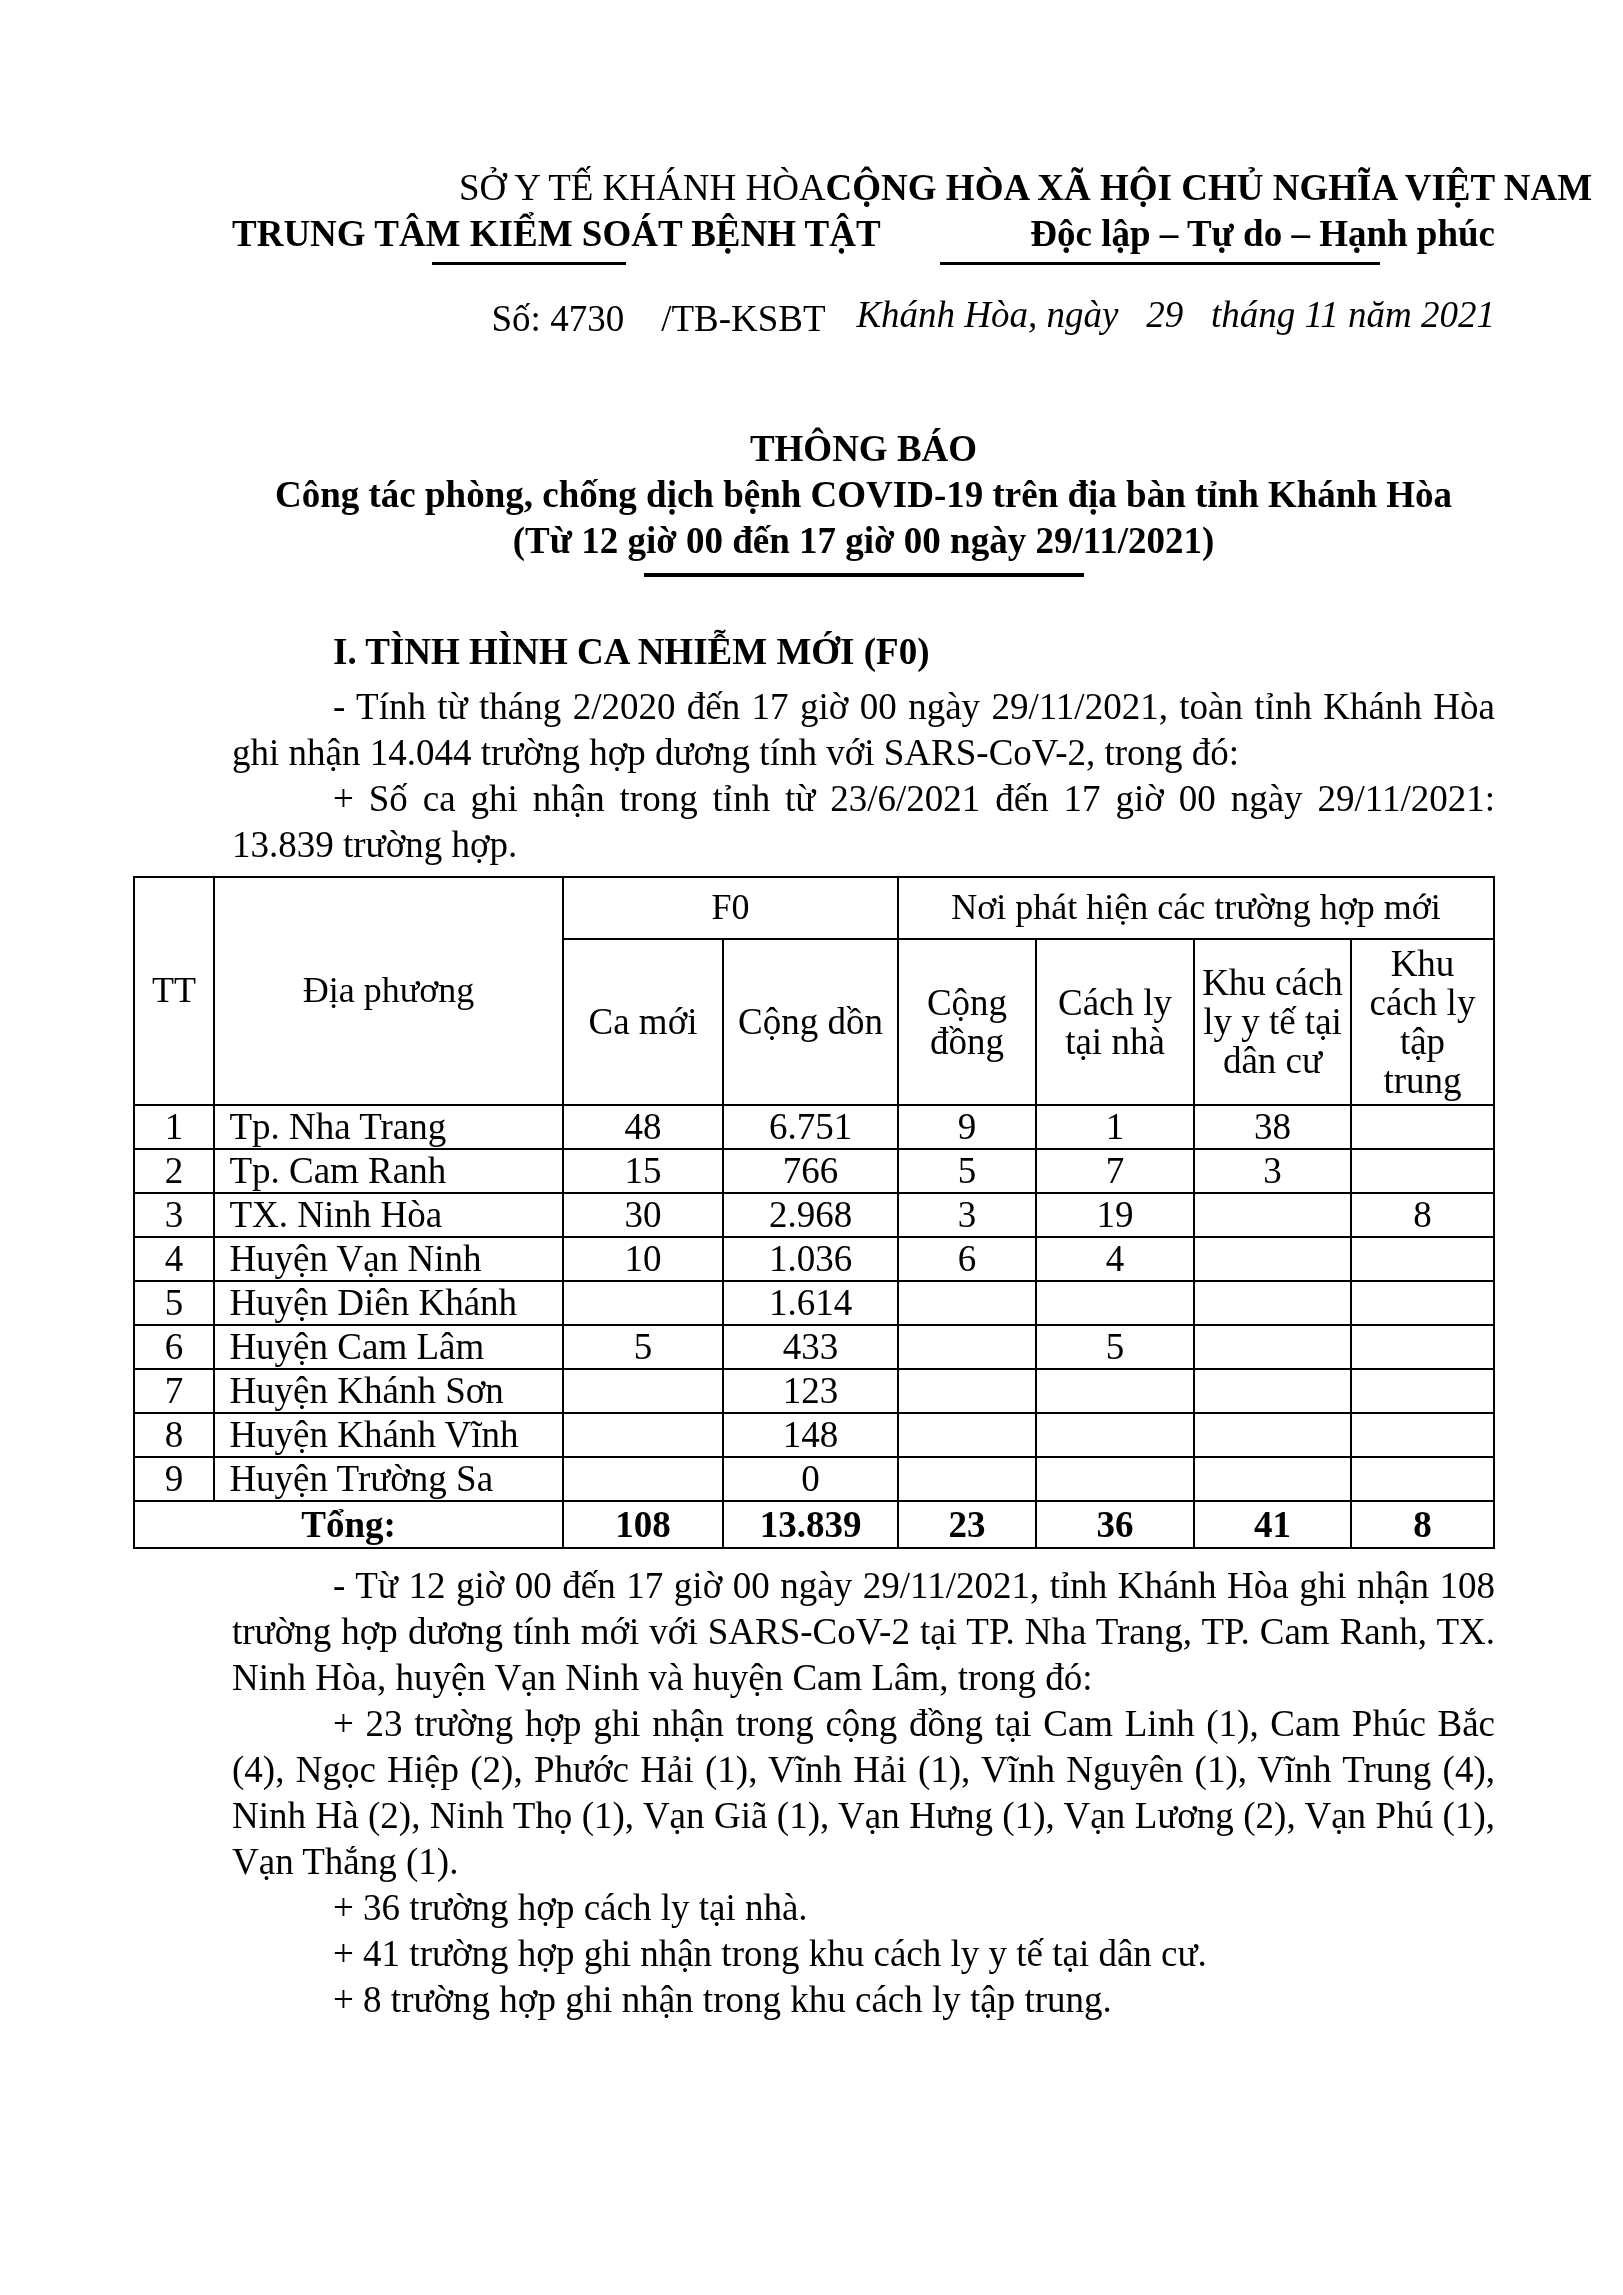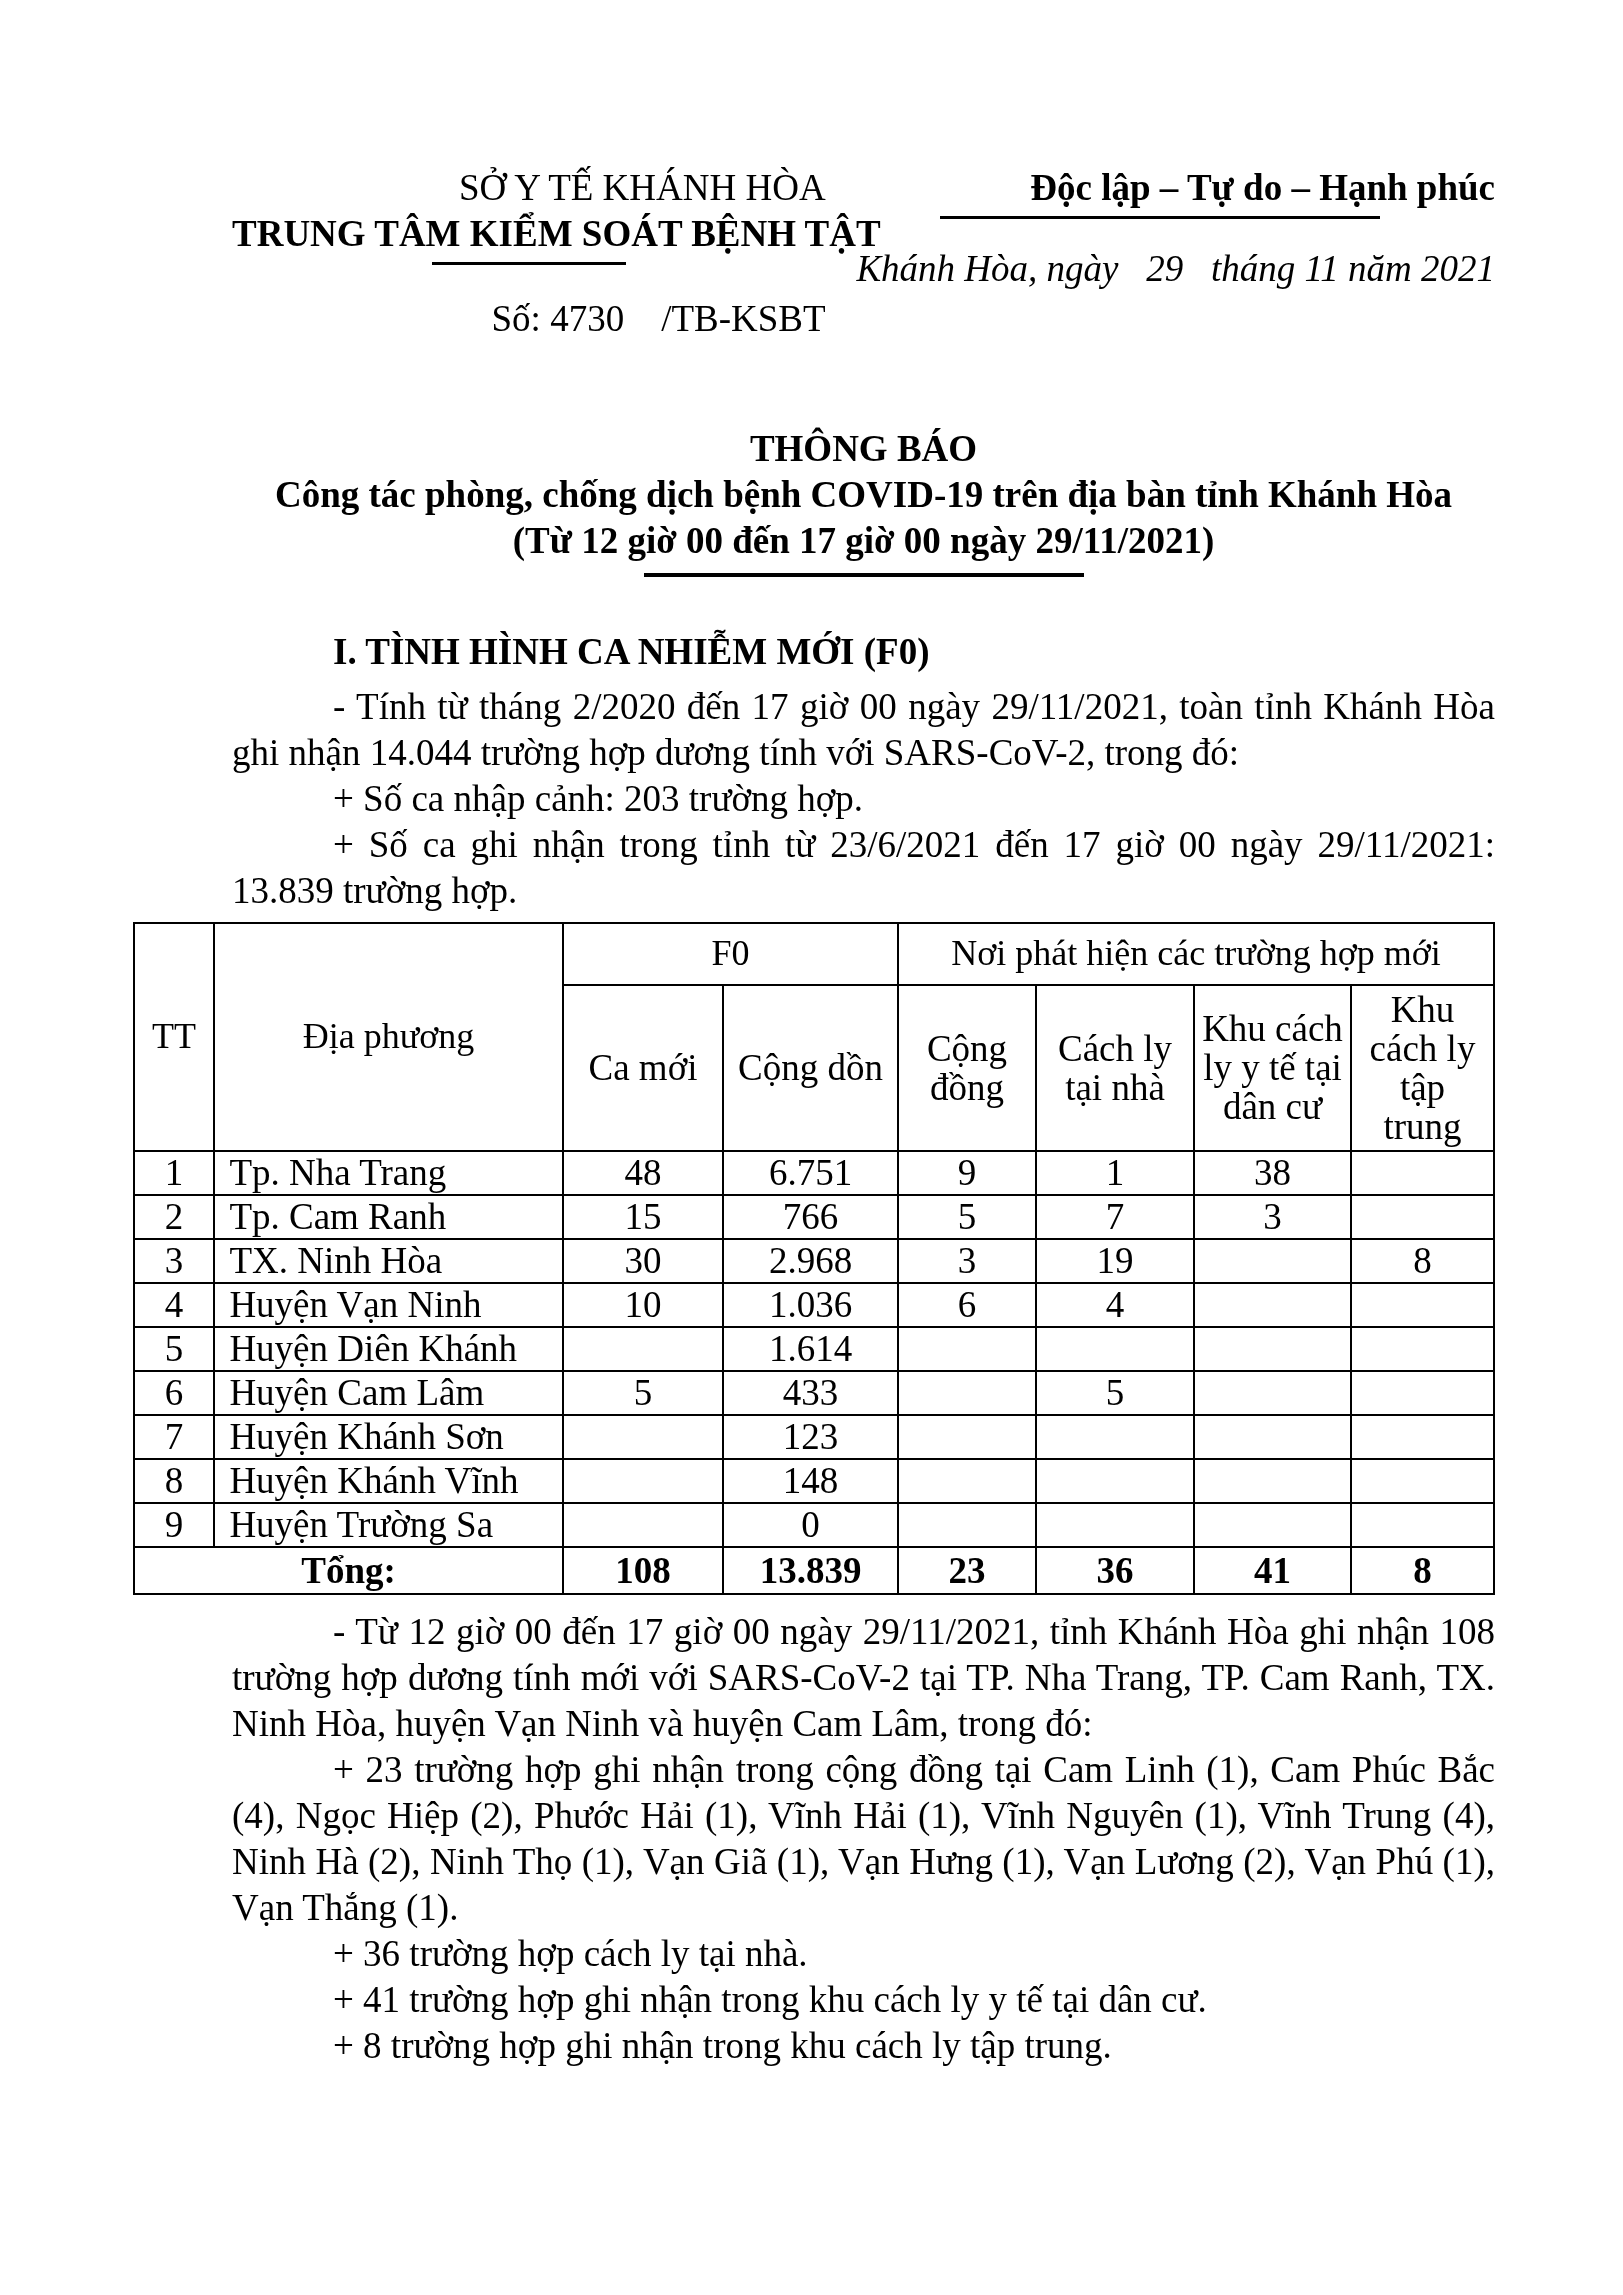--- a/index.html
+++ b/index.html
@@ -61,36 +61,36 @@
 <div class="page">
 
   <div class="header">
     <div class="hcol hcol-left">
       <div class="nowrap">SỞ Y TẾ KHÁNH HÒA</div>
       <div class="bold nowrap">TRUNG TÂM KIỂM SOÁT BỆNH TẬT</div>
       <div class="rule rule-left"></div>
       <div class="doc-number nowrap">Số: 4730&nbsp;&nbsp;&nbsp;&nbsp;/TB-KSBT</div>
     </div>
     <div class="hcol hcol-right">
+      <div class="bold nowrap">CỘNG HÒA XÃ HỘI CHỦ NGHĨA VIỆT NAM</div>
       <div class="bold nowrap">Độc lập – Tự do – Hạnh phúc</div>
       <div class="rule rule-right"></div>
       <div class="place-date nowrap">Khánh Hòa, ngày&nbsp;&nbsp; 29&nbsp;&nbsp; tháng 11 năm 2021</div>
     </div>
   </div>
 
   <div class="title-block">
     <div class="bold">THÔNG BÁO</div>
     <div class="bold nowrap">Công tác phòng, chống dịch bệnh COVID-19 trên địa bàn tỉnh Khánh Hòa</div>
     <div class="bold nowrap">(Từ 12 giờ 00 đến 17 giờ 00 ngày 29/11/2021)</div>
     <div class="rule rule-title"></div>
   </div>
 
   <p class="heading">I. TÌNH HÌNH CA NHIỄM MỚI (F0)</p>
   <p class="para">- Tính từ tháng 2/2020 đến 17 giờ 00 ngày 29/11/2021, toàn tỉnh Khánh Hòa ghi nhận 14.044 trường hợp dương tính với SARS-CoV-2, trong đó:</p>
-  <p class="para">+ Số ca nhập cảnh: 203 trường hợp.</p>
   <p class="para">+ Số ca ghi nhận trong tỉnh từ 23/6/2021 đến 17 giờ 00 ngày 29/11/2021: 13.839 trường hợp.</p>
 
   <table class="covid-table">
     <colgroup>
       <col style="width:80px">
         <col style="width:349px">
         <col style="width:160px">
         <col style="width:175px">
       <col style="width:138px">
         <col style="width:158px">

